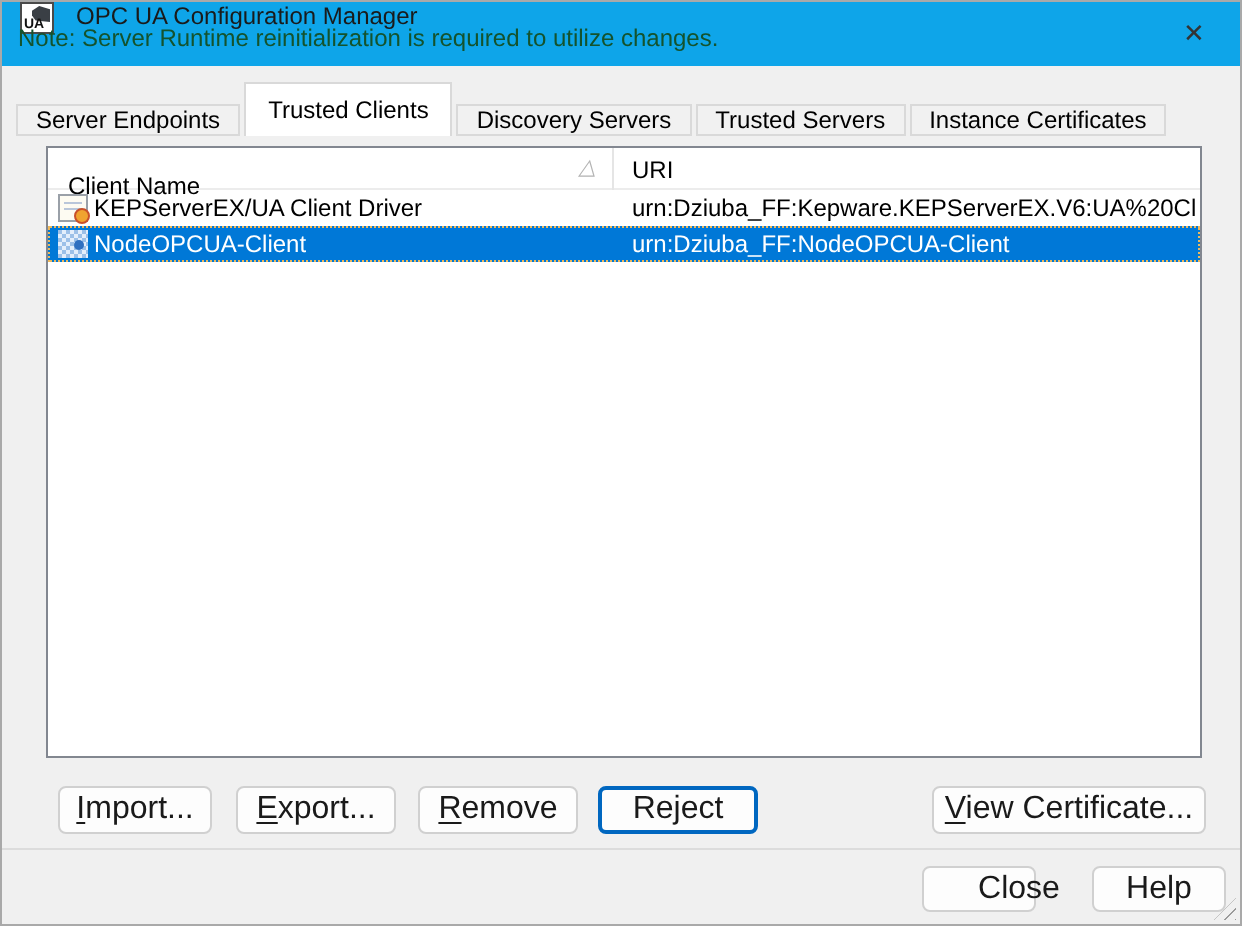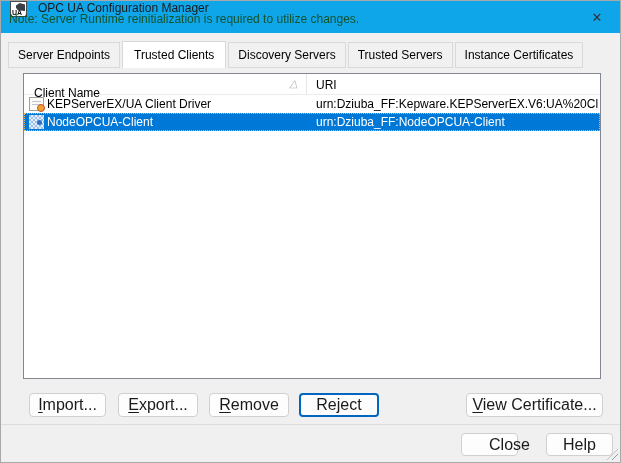--- a/index.html
+++ b/index.html
@@ -18,21 +18,21 @@
                   letter-spacing:0; color:#111; line-height:7px; }
   .app-icon::before { content:""; position:absolute; right:1px; top:1px; width:9px; height:8px;
                       background:#3a3f45; clip-path:polygon(0 30%,40% 0,100% 20%,100% 100%,20% 90%,0 60%); }
   .title-text { margin-left:11px; font-size:12px; color:#1a1a1a; }
   .close-btn { margin-left:auto; width:46px; height:32px; display:flex; align-items:center;
                justify-content:center; font-size:13px; color:#333; cursor:default; }
 
   
   .tabstrip { position:absolute; left:7px; top:39px; right:4px; height:28px;
               display:flex; align-items:flex-end; }
-  .tab { height:26px; padding:0 9px; display:flex; align-items:center; background:#f1f1f1;
+  .tab { height:16px; padding:0 9px; display:flex; align-items:center; background:#f1f1f1;
          border:1px solid #d9d9d9; margin-right:2px; white-space:nowrap; color:#000; }
   .tab.active { height:27px; background:#ffffff; border-bottom:none; padding:0 11px; z-index:2; }
 
   
   .listview { position:absolute; left:22px; top:72px; width:578px; height:306px;
               background:#fff; border:1px solid #828790; }
   .lv-header { position:absolute; left:0; top:0; right:0; height:21px; background:#fff;
                border-bottom:1px solid #ececec; }
   .col-name { position:absolute; left:10px; top:0; height:37px; display:flex; align-items:center; }
   .col-uri  { position:absolute; left:292px; top:0; height:21px; display:flex; align-items:center; }

